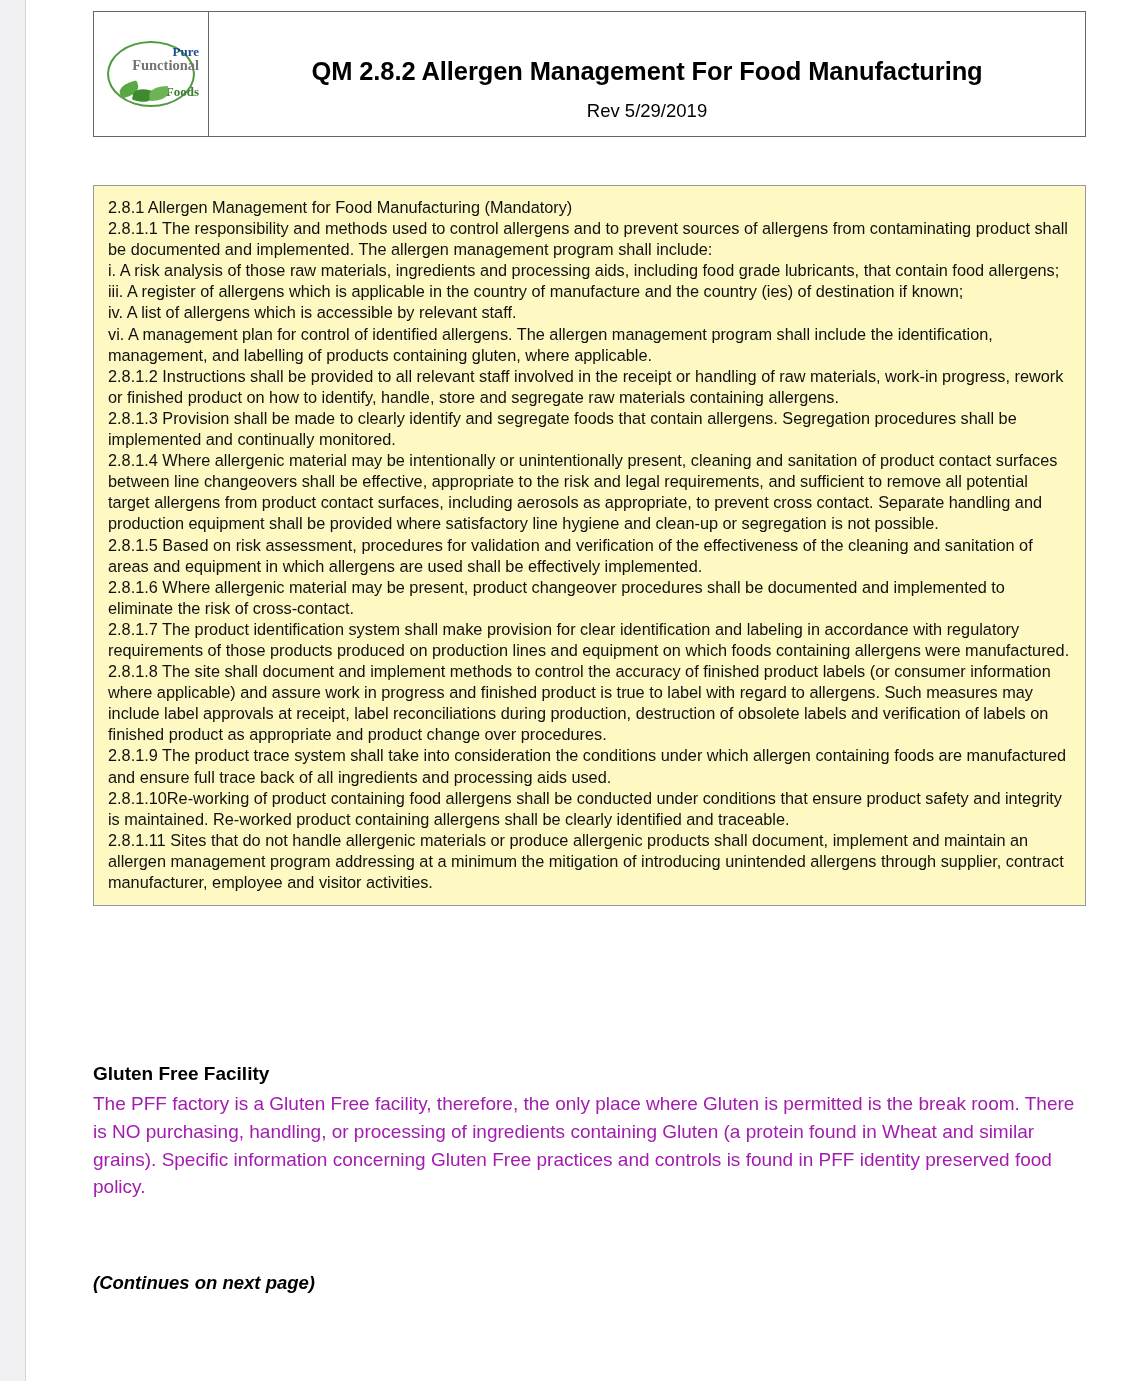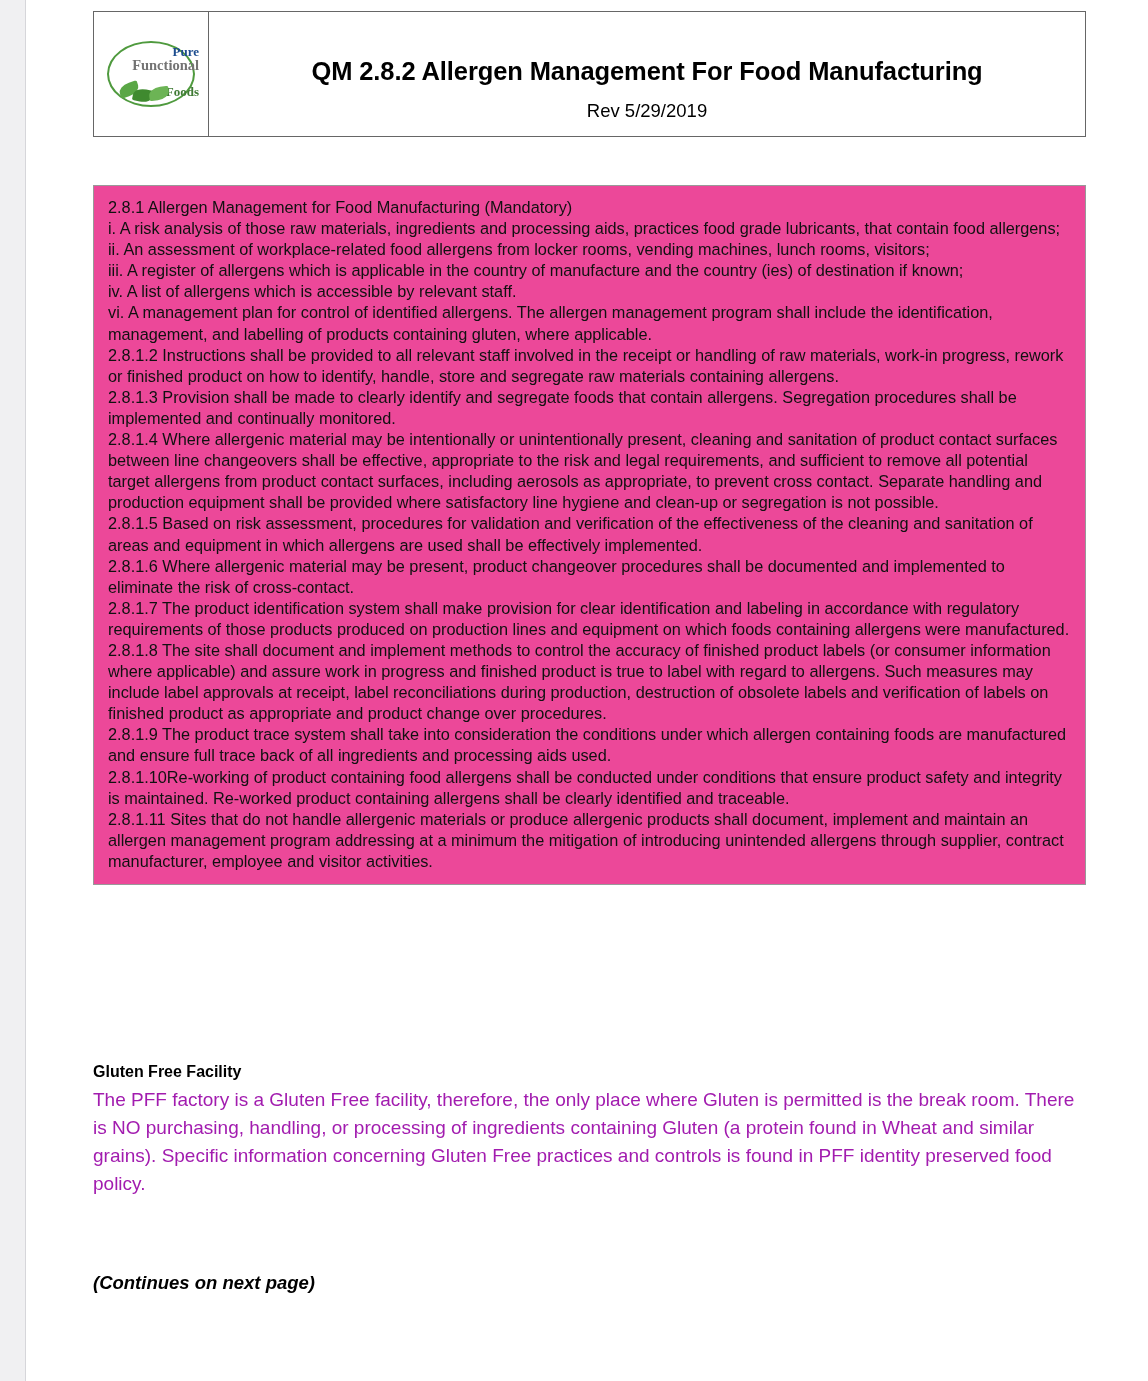--- a/index.html
+++ b/index.html
@@ -119,40 +119,40 @@
 
   
   .clause-box {
     position: absolute;
     left: 66px;
     top: 185px;
     width: 993px;
     border: 1px solid #999999;
     box-sizing: border-box;
     padding: 11px 13px 12px 14px;
-    background: #ec4899;
+    background: #fef9c3;
   }
   .clause-box p {
     margin: 0;
     font-size: 16.3px;
     line-height: 1.295;
     text-align: left;
     color: #111111;
   }
 
   
   .section {
     position: absolute;
     left: 66px;
     top: 1062px;
     width: 993px;
   }
   .section h2 {
     margin: 0 0 3px 0;
-    font-size: 16px;
+    font-size: 19px;
     font-weight: bold;
     line-height: 1.3;
   }
   .section .para {
     margin: 0;
     font-size: 19px;
     line-height: 1.47;
     color: #a21caf;
   }
   .continues {
@@ -186,22 +186,22 @@
       </div>
     </div>
     <div class="title-cell">
       <div class="doc-title">QM 2.8.2 Allergen Management For Food Manufacturing</div>
       <div class="doc-rev">Rev 5/29/2019</div>
     </div>
   </div>
 
   <div class="clause-box">
     <p>2.8.1 Allergen Management for Food Manufacturing (Mandatory)</p>
-    <p>i. A risk analysis of those raw materials, ingredients and processing aids, practices food grade lubricants, that contain food allergens;</p>
-    <p>ii. An assessment of workplace-related food allergens from locker rooms, vending machines, lunch rooms, visitors;</p>
+    <p>2.8.1.1 The responsibility and methods used to control allergens and to prevent sources of allergens from contaminating product shall be documented and implemented. The allergen management program shall include:</p>
+    <p>i. A risk analysis of those raw materials, ingredients and processing aids, including food grade lubricants, that contain food allergens;</p>
     <p>iii. A register of allergens which is applicable in the country of manufacture and the country (ies) of destination if known;</p>
     <p>iv. A list of allergens which is accessible by relevant staff.</p>
     <p>vi. A management plan for control of identified allergens. The allergen management program shall include the identification, management, and labelling of products containing gluten, where applicable.</p>
     <p>2.8.1.2 Instructions shall be provided to all relevant staff involved in the receipt or handling of raw materials, work-in progress, rework or finished product on how to identify, handle, store and segregate raw materials containing allergens.</p>
     <p>2.8.1.3 Provision shall be made to clearly identify and segregate foods that contain allergens. Segregation procedures shall be implemented and continually monitored.</p>
     <p>2.8.1.4 Where allergenic material may be intentionally or unintentionally present, cleaning and sanitation of product contact surfaces between line changeovers shall be effective, appropriate to the risk and legal requirements, and sufficient to remove all potential target allergens from product contact surfaces, including aerosols as appropriate, to prevent cross contact. Separate handling and production equipment shall be provided where satisfactory line hygiene and clean-up or segregation is not possible.</p>
     <p>2.8.1.5 Based on risk assessment, procedures for validation and verification of the effectiveness of the cleaning and sanitation of areas and equipment in which allergens are used shall be effectively implemented.</p>
     <p>2.8.1.6 Where allergenic material may be present, product changeover procedures shall be documented and implemented to eliminate the risk of cross-contact.</p>
     <p>2.8.1.7 The product identification system shall make provision for clear identification and labeling in accordance with regulatory requirements of those products produced on production lines and equipment on which foods containing allergens were manufactured.</p>
     <p>2.8.1.8 The site shall document and implement methods to control the accuracy of finished product labels (or consumer information where applicable) and assure work in progress and finished product is true to label with regard to allergens. Such measures may include label approvals at receipt, label reconciliations during production, destruction of obsolete labels and verification of labels on finished product as appropriate and product change over procedures.</p>

